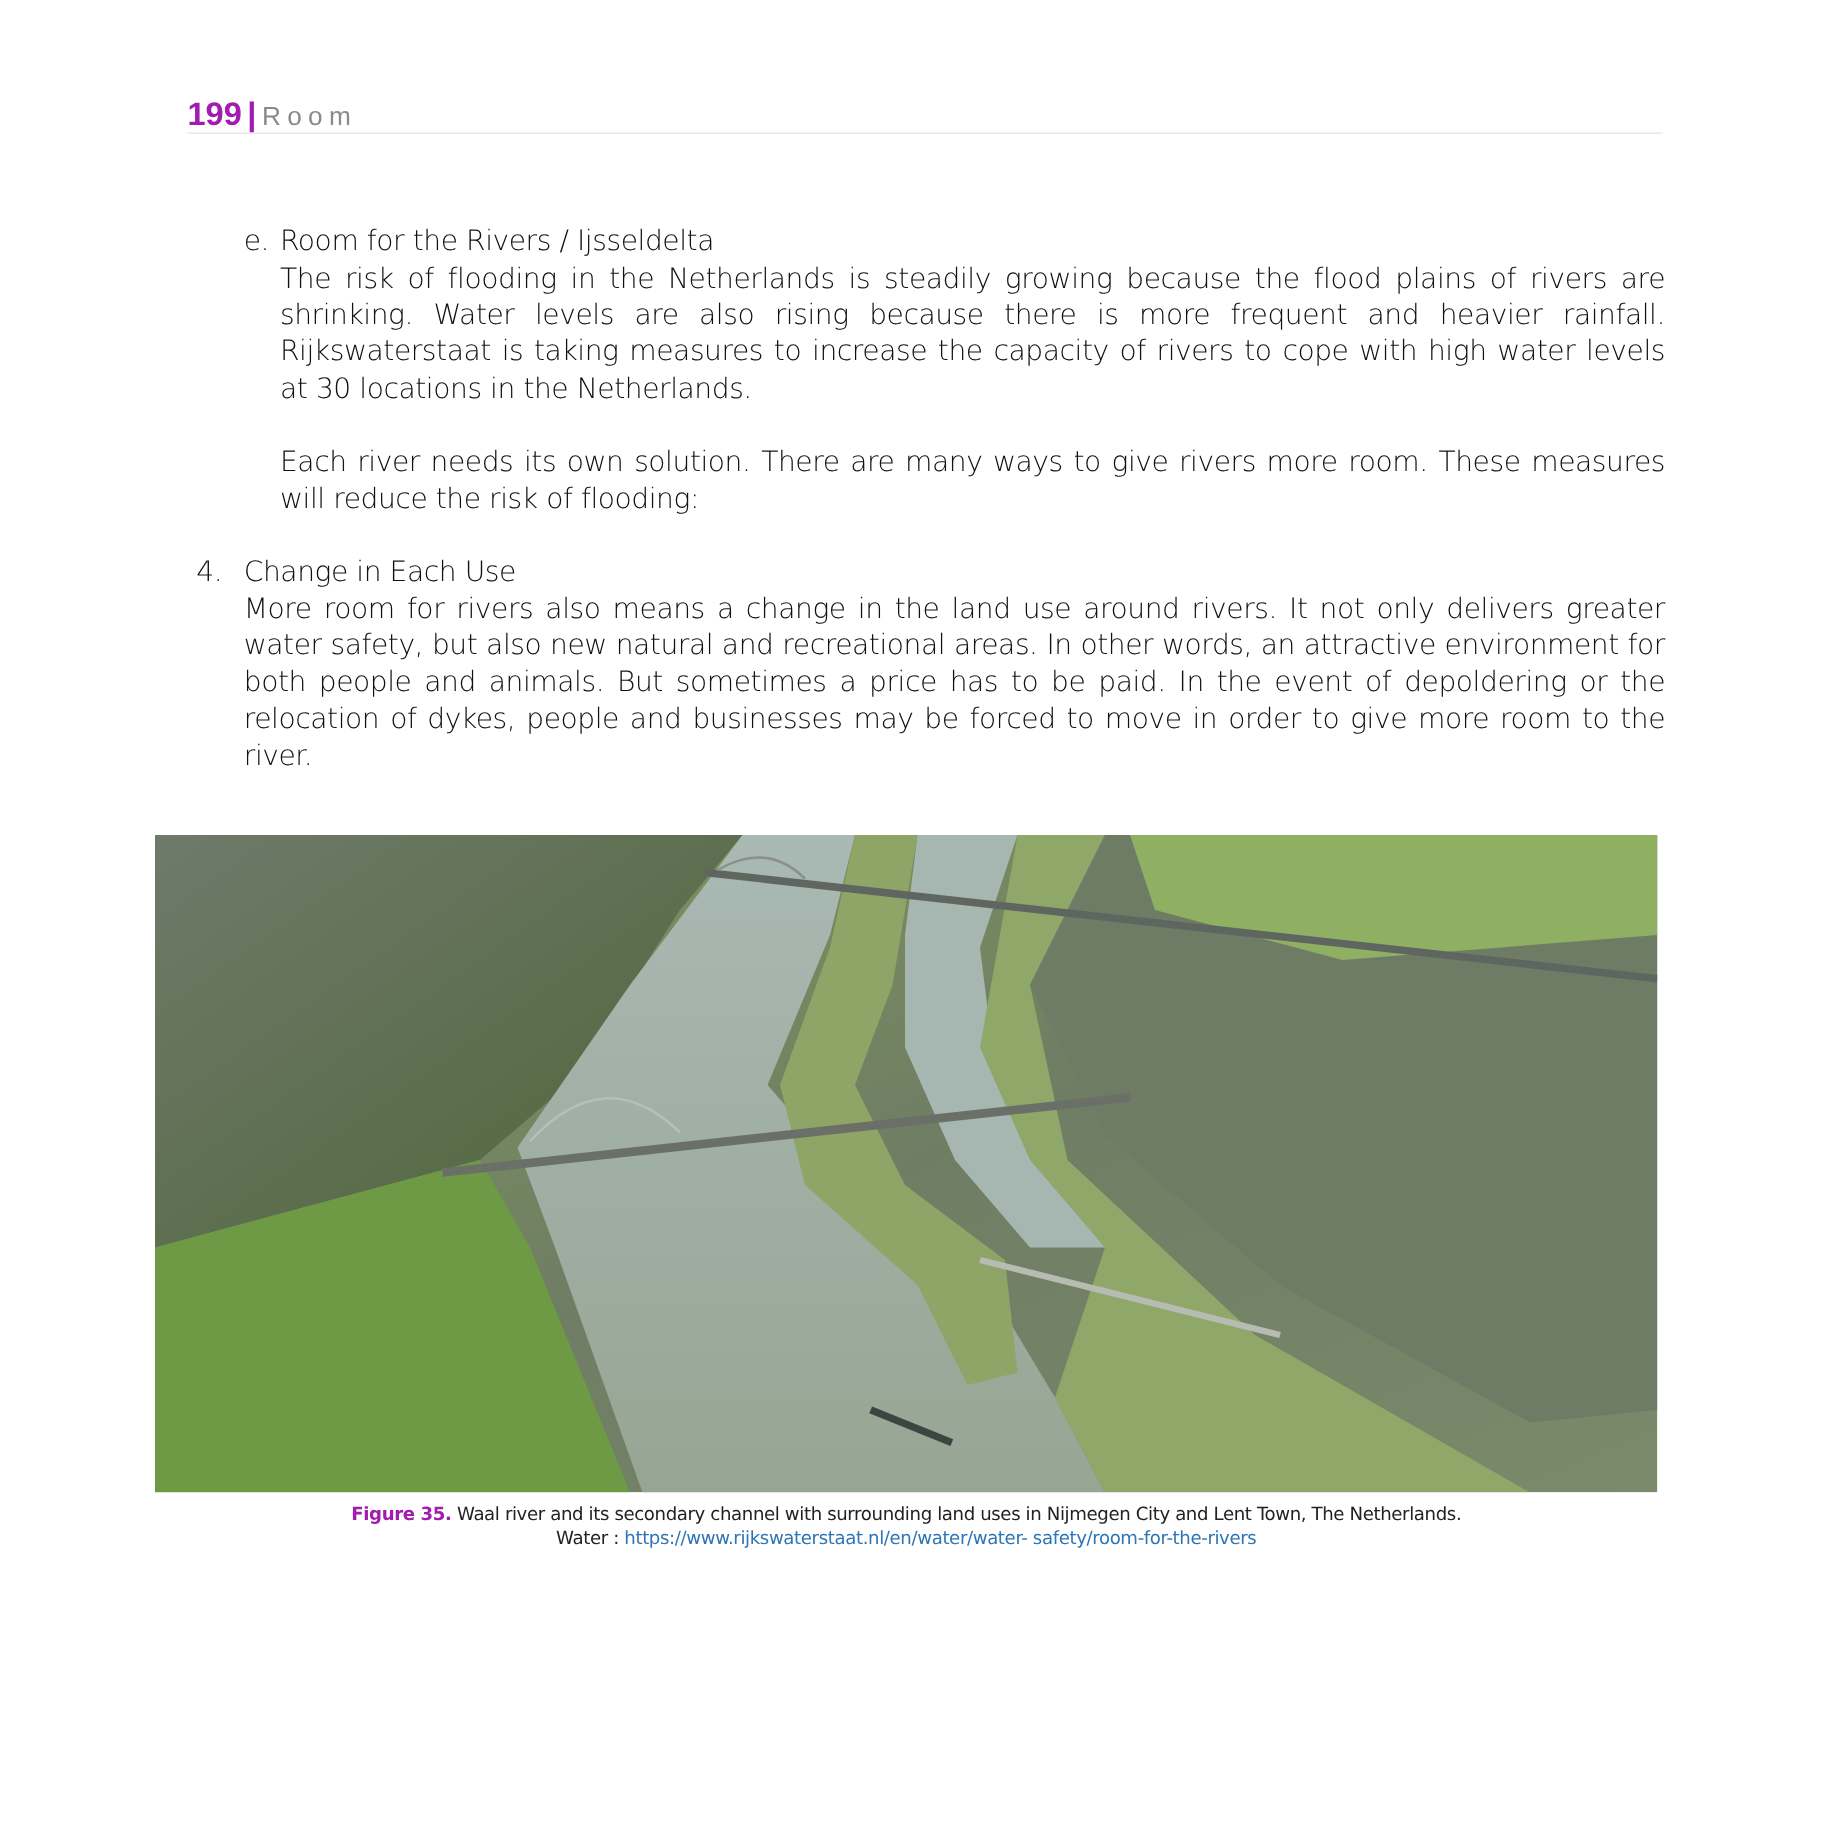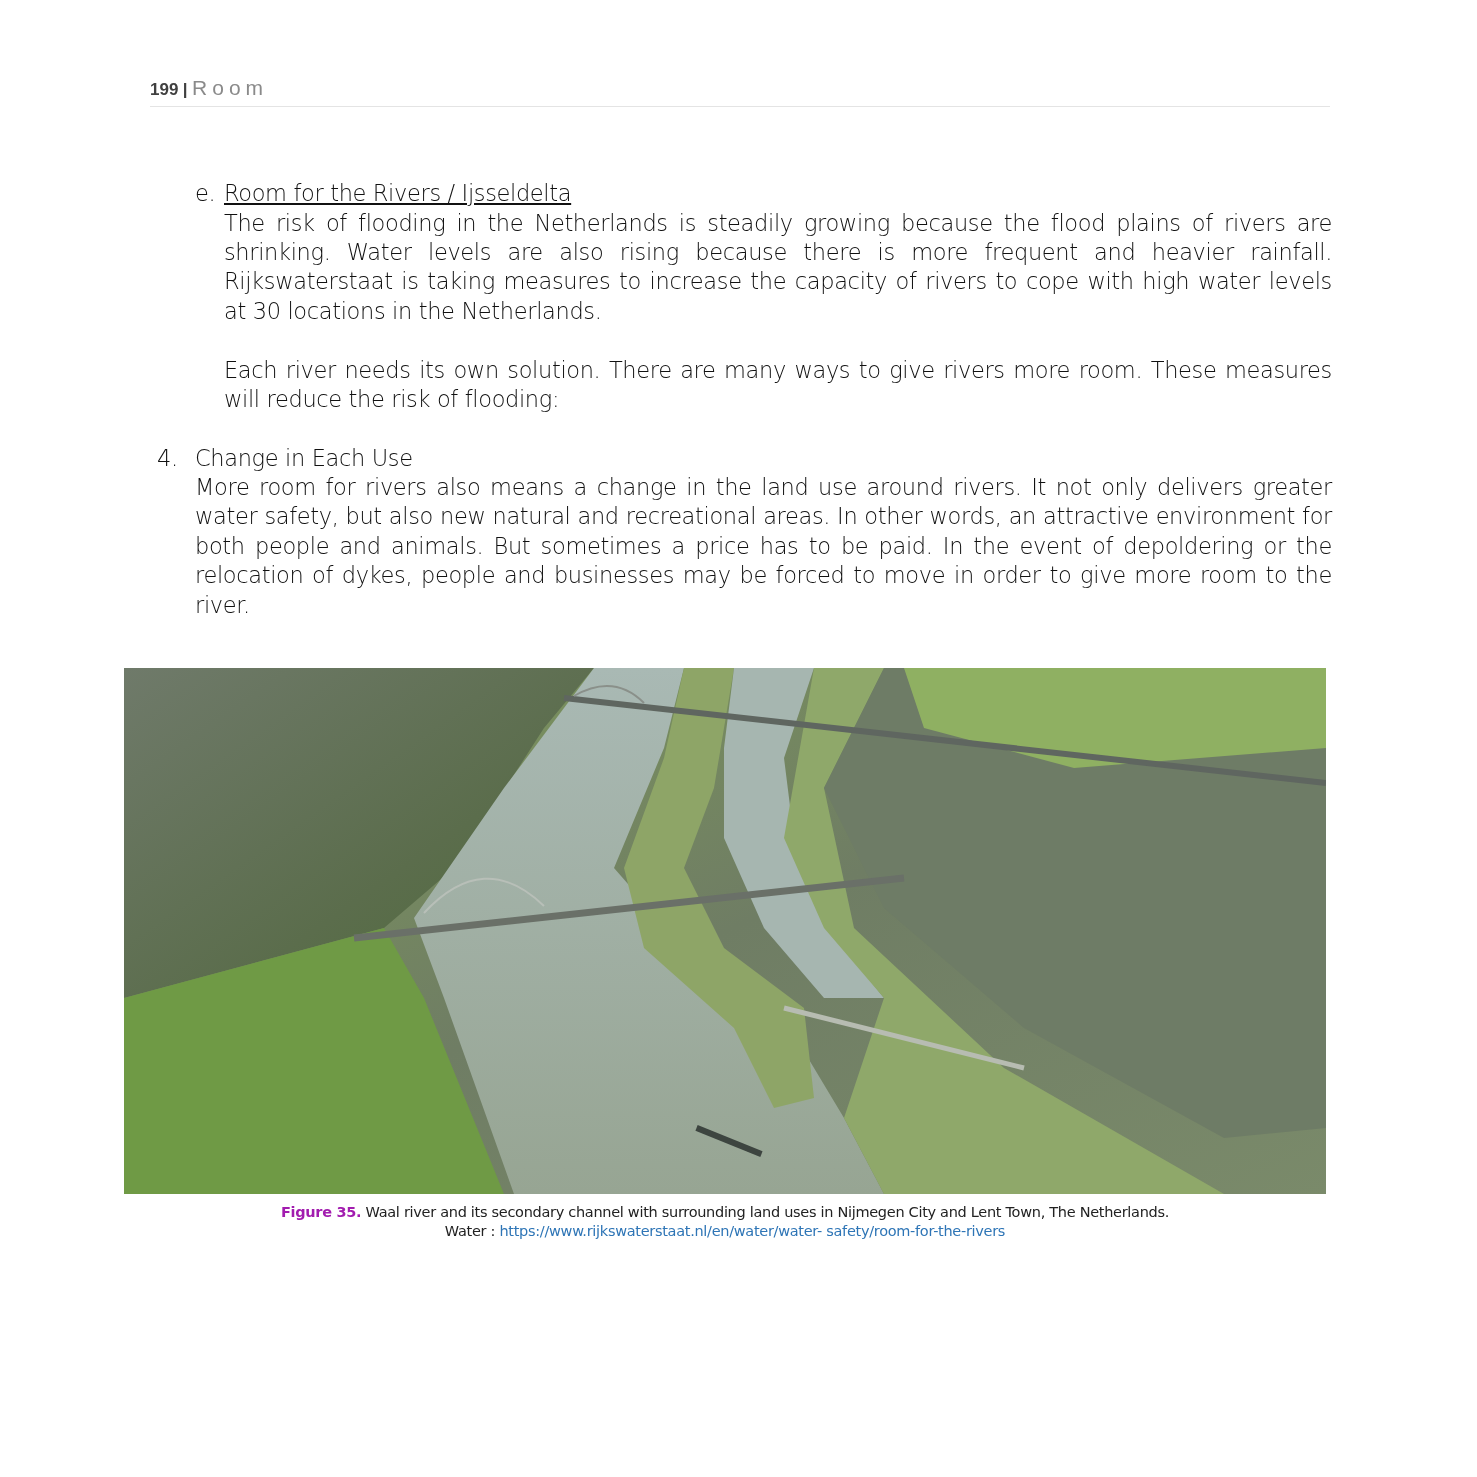--- a/index.html
+++ b/index.html
@@ -1,20 +1,20 @@
 <!DOCTYPE html>
 <html><head>
 <meta charset="utf-8">
 <style>
   html, body { margin: 0; padding: 0; background: #ffffff; }
   body { width: 1477px; height: 1477px; position: relative; overflow: hidden;
          font-family: "Liberation Sans", sans-serif; color: #111; }
   .header { position: absolute; left: 150px; top: 76px; width: 1180px; height: 30px;
             border-bottom: 1.5px solid #e4e4e4; }
-  .pnum { font-family: "Liberation Sans", sans-serif; font-weight: bold; font-size: 17px; color: #404040; }
+  .pnum { font-family: "Liberation Sans", sans-serif; font-weight: bold; font-size: 26px; color: #a21caf; }
   .pword { font-family: "Liberation Sans", sans-serif; font-size: 21px; color: #8a8a8a; letter-spacing: 5px; }
   .body-text { font-family: "DejaVu Sans", sans-serif; font-size: 22.5px; line-height: 29.4px;
                color: #111; text-align: justify; font-weight: 300; letter-spacing: -0.35px; }
   .marker { position: absolute; }
   .block { position: absolute; }
   .figure { position: absolute; left: 124px; top: 668px; width: 1202px; height: 526px; overflow: hidden; }
   .caption { position: absolute; left: 124px; width: 1202px; text-align: center;
              font-family: "DejaVu Sans", sans-serif; font-size: 14.5px; letter-spacing: -0.3px; color: #222; }
   .caption b { font-weight: bold; color: #a21caf; }
   .link { color: #2e75b6; }
@@ -22,21 +22,21 @@
 </head>
 <body>
 
 <div class="header">
   <span class="pnum">199</span>
   <span class="pnum">|</span>
   <span class="pword">Room</span>
 </div>
 
 <div class="marker body-text" style="left:195px; top:179px;">e.</div>
-<div class="block body-text" style="left:224px; top:179px; width:1108px;text-decoration:underline;">Room for the Rivers / Ijsseldelta</div>
+<div class="block body-text" style="left:224px; top:179px; width:1108px;">Room for the Rivers / Ijsseldelta</div>
 <div class="block body-text" style="left:224px; top:208.5px; width:1108px;">The risk of flooding in the Netherlands is steadily growing because the flood plains of rivers are shrinking. Water levels are also rising because there is more frequent and heavier rainfall. Rijkswaterstaat is taking measures to increase the capacity of rivers to cope with high water levels at 30 locations in the Netherlands.</div>
 <div class="block body-text" style="left:224px; top:355.5px; width:1108px;">Each river needs its own solution. There are many ways to give rivers more room. These measures will reduce the risk of flooding:</div>
 
 <div class="marker body-text" style="left:157px; top:443.5px;">4.</div>
 <div class="block body-text" style="left:195px; top:443.5px; width:1137px;">Change in Each Use</div>
 <div class="block body-text" style="left:195px; top:473px; width:1137px;">More room for rivers also means a change in the land use around rivers. It not only delivers greater water safety, but also new natural and recreational areas. In other words, an attractive environment for both people and animals. But sometimes a price has to be paid. In the event of depoldering or the relocation of dykes, people and businesses may be forced to move in order to give more room to the river.</div>
 
 <div class="figure" title="Aerial photo of the Waal river and its secondary channel with bridges, Nijmegen city and Lent town">
   <svg width="1202" height="526" viewBox="0 0 1202 526">
     <defs>

